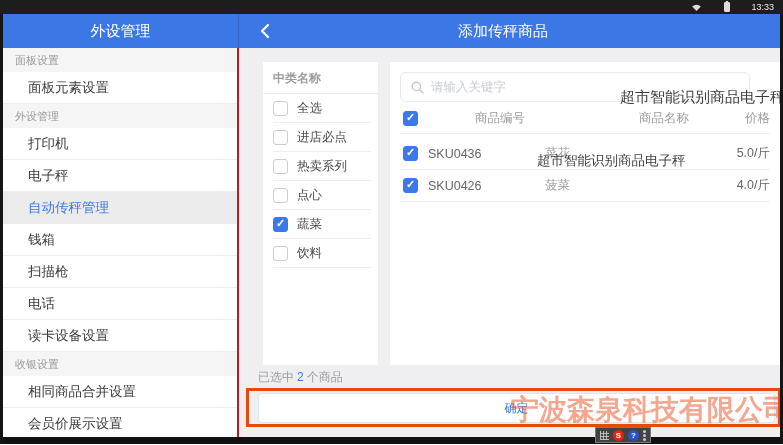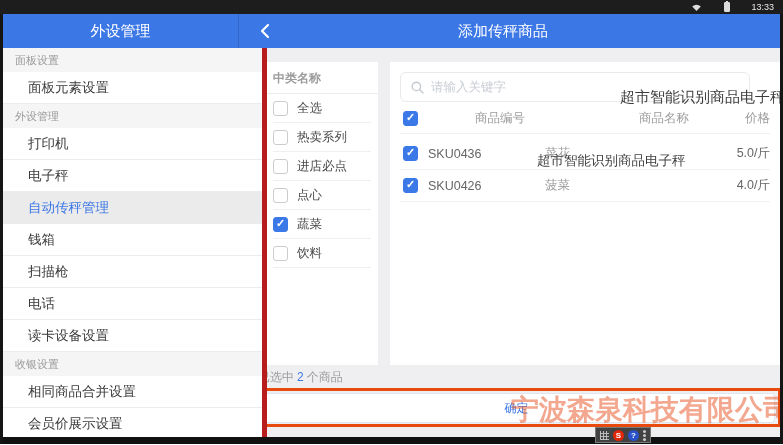--- a/index.html
+++ b/index.html
@@ -23,22 +23,22 @@
   
   .app-header { position:absolute; left:3px; right:3px; top:14px; height:34px; background:#3c77e6; z-index:5; }
   .hdr-divider { position:absolute; left:235px; top:0; bottom:0; width:1px; background:rgba(0,0,0,0.14); }
   .sidebar-title { position:absolute; left:0; top:0; width:235px; height:34px; line-height:34px; text-align:center;
     color:#fff; font-size:15px; font-weight:500; }
   .back-btn { position:absolute; left:14px; top:0; width:30px; height:34px; display:flex; align-items:center; justify-content:center; cursor:pointer; }
   .page-title { position:absolute; left:235px; right:12px; top:0; height:34px; line-height:34px; text-align:center;
     color:#fff; font-size:15px; font-weight:500; }
 
   
-  .sidebar { position:absolute; left:3px; top:48px; width:264px; height:389px; background:#fff;
-    border-right:5px solid #b91c1c; overflow:hidden; z-index:4; }
+  .sidebar { position:absolute; left:3px; top:48px; width:236px; height:389px; background:#fff;
+    border-right:2px solid #b91c1c; overflow:hidden; z-index:4; }
   .sb-section { height:24px; line-height:24px; padding-left:12px; font-size:11px; color:#9a9a9a; background:#f5f5f6; }
   .sb-item { height:32px; line-height:31px; padding-left:25px; font-size:13.5px; color:#3a3a3a;
     border-bottom:1px solid #ececec; background:#fff; cursor:pointer; }
   .sb-item.selected { background:#ebebeb; color:#3c77e6; }
 
   
   .main { position:absolute; left:239px; top:48px; width:541px; height:389px; background:#efeff1; z-index:3; }
 
   
   .cat-card { position:absolute; left:24px; top:14px; width:115px; height:303px; background:#fff; }
@@ -142,25 +142,25 @@
   <div class="main">
 
     <div class="cat-card">
       <div class="cat-header">中类名称</div>
       <div class="cat-row">
         <span class="cb"></span>
         <span class="cat-label">全选</span>
       </div>
       <div class="cat-row">
         <span class="cb"></span>
+        <span class="cat-label">进店必点</span>
+      </div>
+      <div class="cat-row">
+        <span class="cb"></span>
         <span class="cat-label">热卖系列</span>
-      </div>
-      <div class="cat-row">
-        <span class="cb"></span>
-        <span class="cat-label">进店必点</span>
       </div>
       <div class="cat-row">
         <span class="cb"></span>
         <span class="cat-label">点心</span>
       </div>
       <div class="cat-row">
         <span class="cb checked"></span>
         <span class="cat-label">蔬菜</span>
       </div>
       <div class="cat-row">

